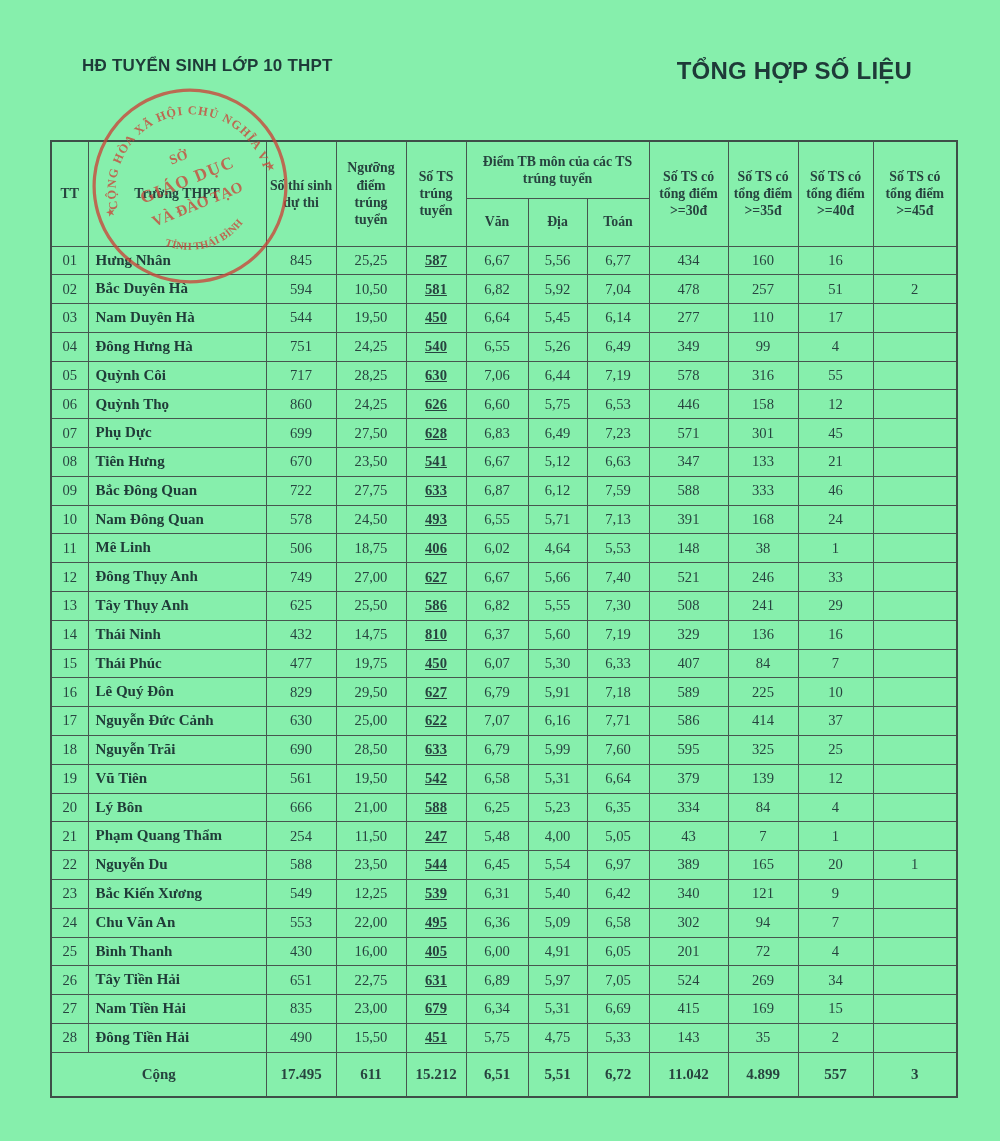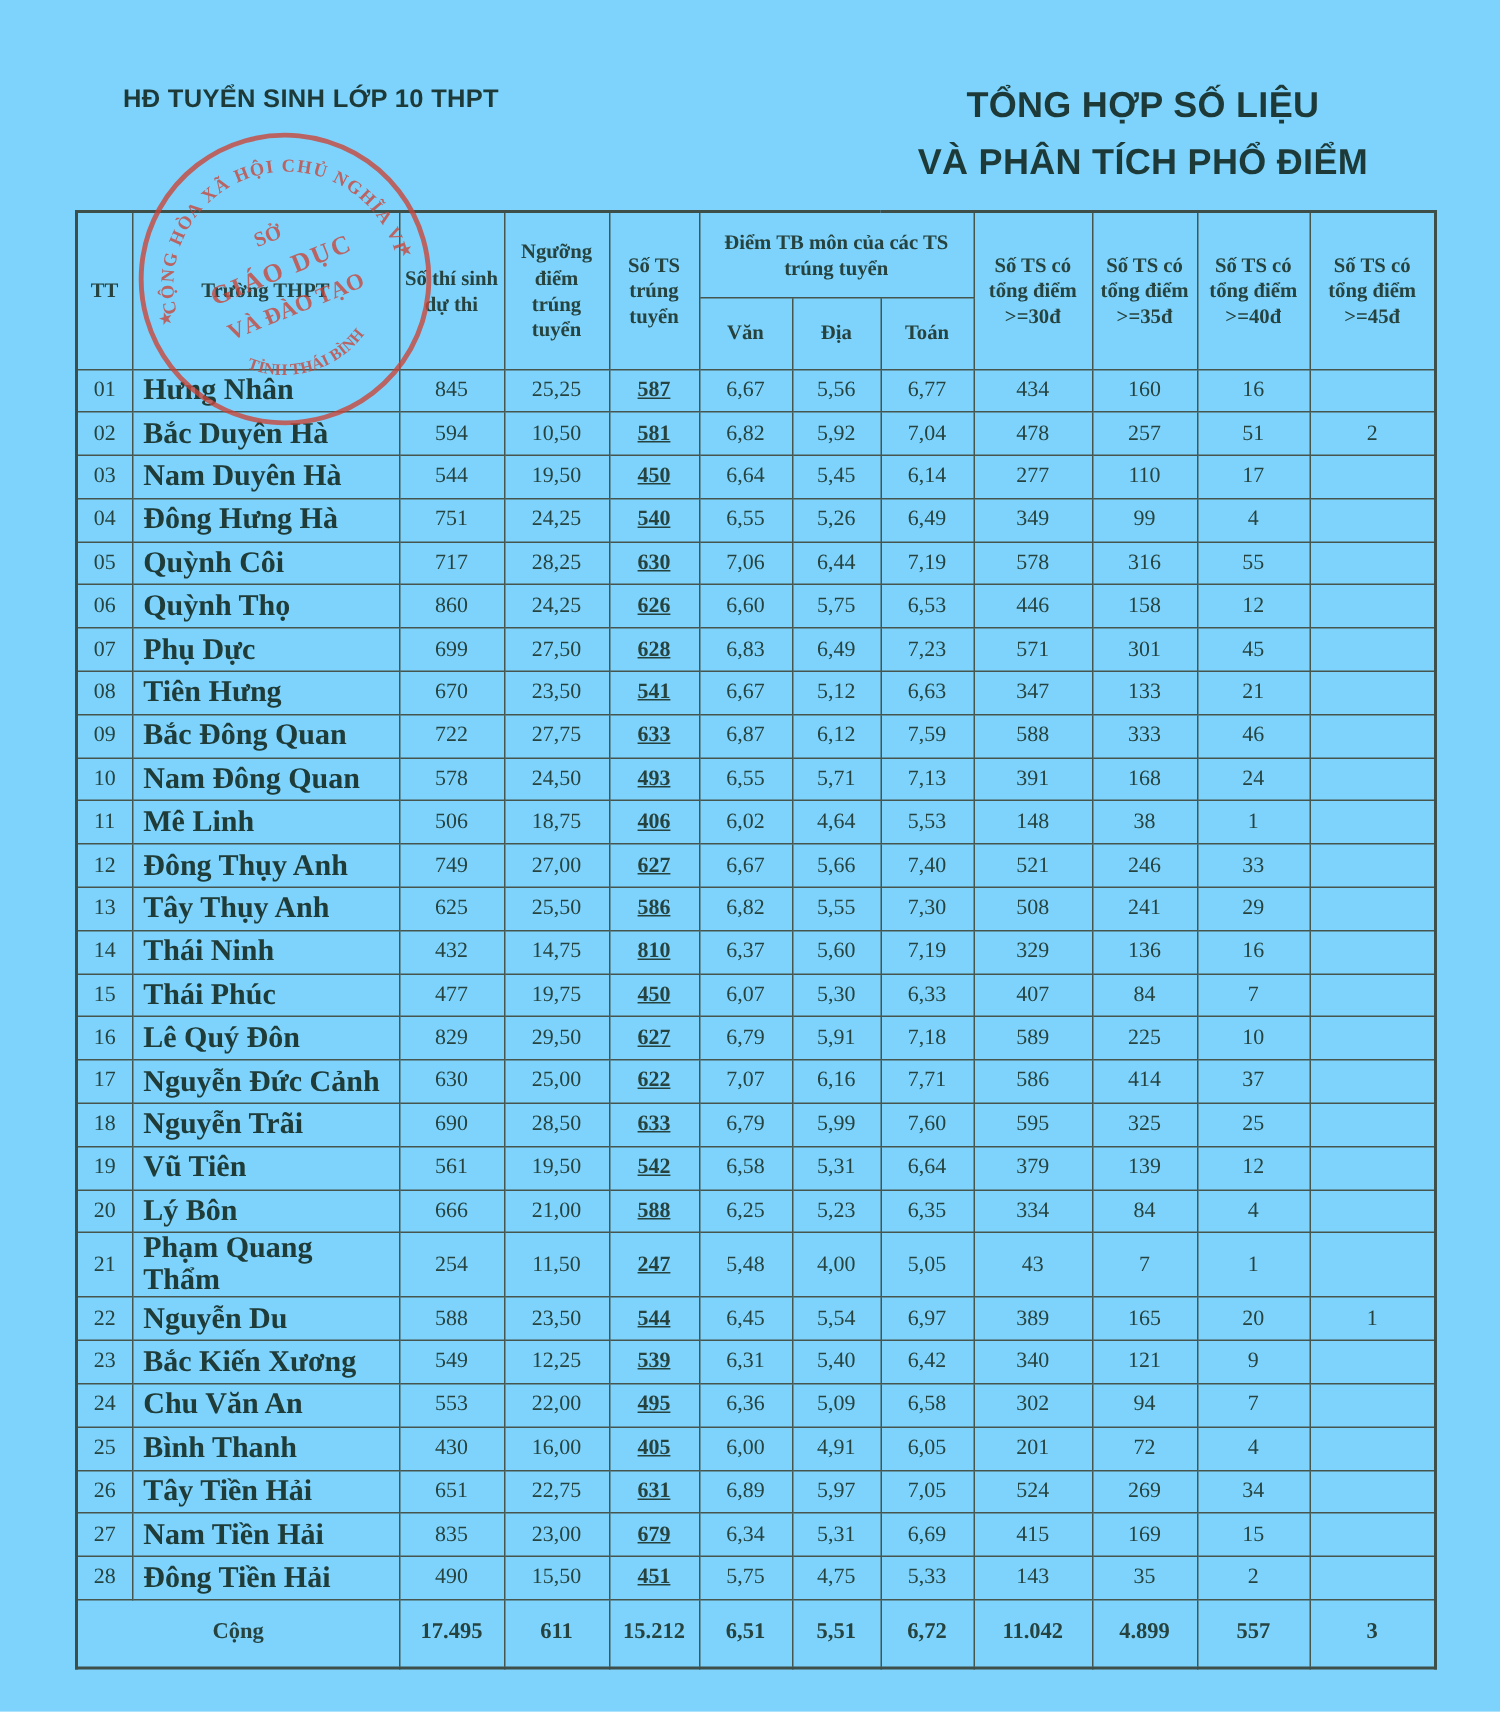--- a/index.html
+++ b/index.html
@@ -6,21 +6,21 @@
   html, body { width: 1000px; height: 1141px; }
   body {
     background: #ffffff;
     font-family: "Liberation Serif", "DejaVu Serif", serif;
     position: relative;
     overflow: hidden;
   }
   .page {
     position: absolute;
     inset: 0;
-    background: #7dd3fc;
+    background: #86efac;
   }
   .doc-header {
     position: absolute;
     top: 52px; left: 0; right: 0;
     display: flex;
     justify-content: space-between;
     padding: 0 60px 0 82px;
   }
   .title-left, .title-right {
     font-family: "Liberation Sans", sans-serif;
@@ -58,21 +58,21 @@
     text-align: center;
     vertical-align: middle;
     height: 28.8px;
     padding: 0 2px;
     line-height: 1.05;
   }
   tbody td.school {
     text-align: left;
     padding-left: 7px;
     font-weight: bold;
-    font-size: 20px;
+    font-size: 15px;
     color: #203c39;
   }
   tbody td.bold { font-weight: bold; text-decoration: underline; }
   tfoot td {
     font-weight: bold;
     font-size: 15px;
     text-align: center;
     vertical-align: middle;
     height: 45px;
     margin-left: 12px;
@@ -93,21 +93,20 @@
 <body>
 
 <div class="page">
 
   <div class="doc-header">
     <div class="title-left">
       <div>HĐ TUYỂN SINH LỚP 10 THPT</div>
     </div>
     <div class="title-right">
       <div>TỔNG HỢP SỐ LIỆU</div>
-      <div>VÀ PHÂN TÍCH PHỔ ĐIỂM</div>
     </div>
   </div>
 
   <table class="main">
     <colgroup>
       <col style="width:37px">
         <col style="width:178px">
         <col style="width:70px">
         <col style="width:70px">
       <col style="width:60px">

